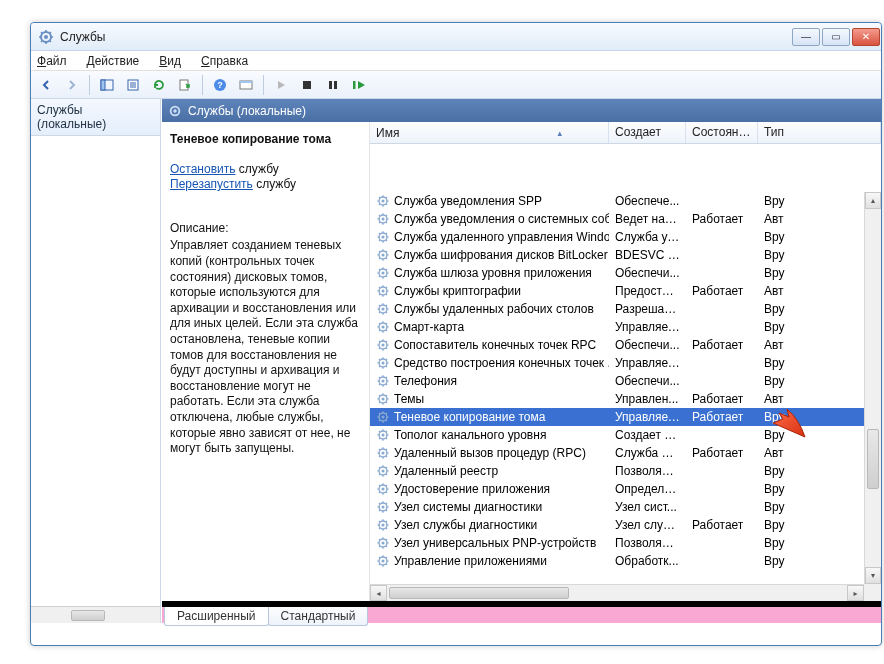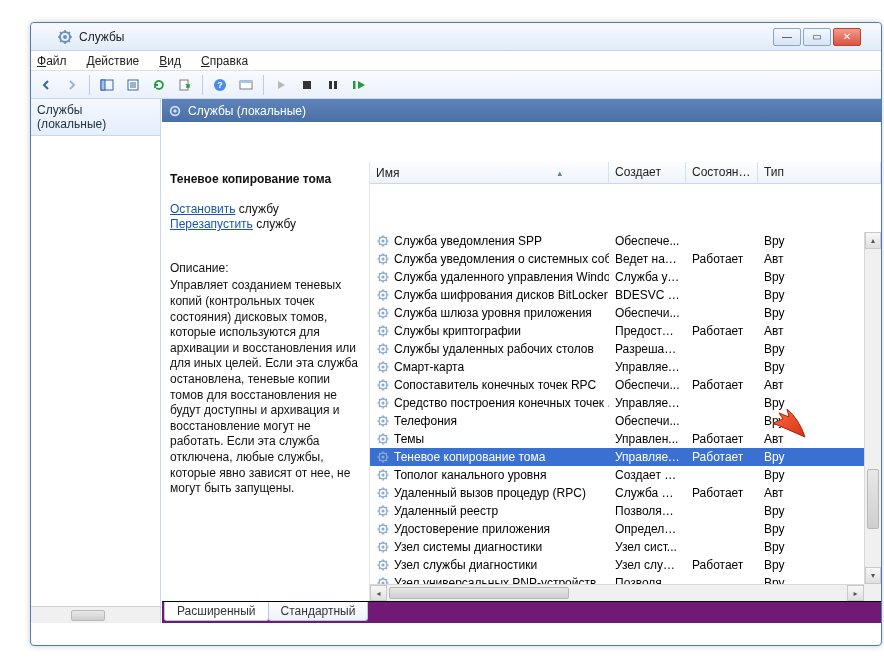--- a/index.html
+++ b/index.html
@@ -1,19 +1,19 @@
 <!DOCTYPE html>
 <html><head>
 <meta charset="utf-8">
 <style>
 * { box-sizing: border-box; margin: 0; padding: 0; }
 body { font-family: "Segoe UI", Tahoma, sans-serif; font-size: 12px; background: #fff; width: 884px; height: 664px; overflow: hidden; }
 
 .window { width: 852px; height: 624px; margin: 22px 0 0 30px; border: 1px solid #4a7db3; background: #fff; border-radius: 4px; box-shadow: 0 0 6px rgba(0,0,0,.2); position: relative; }
-.titlebar { height: 28px; background: linear-gradient(#f8fbff,#e0ecf8); display: flex; align-items: center; padding: 0 20px; border-bottom: 1px solid #c4d6ea; border-radius: 4px 4px 0 0; }
+.titlebar { height: 28px; background: linear-gradient(#f8fbff,#e0ecf8); display: flex; align-items: center; padding: 0 1px; border-bottom: 1px solid #c4d6ea; border-radius: 4px 4px 0 0; }
 .titlebar .ticon { width: 16px; height: 16px; margin: 0 6px; }
 .titlebar .title { flex: 1; font-size: 12px; color: #222; }
 .win-btns { display: flex; gap: 2px; }
 .win-btn { width: 28px; height: 18px; border: 1px solid #8fa6c2; border-radius: 2px; background: linear-gradient(#f4f8ff,#d7e4f5); display: flex; align-items: center; justify-content: center; font-size: 10px; color: #334; }
 .win-btn.close { background: linear-gradient(#f49a8e,#d9543f); color: #fff; border-color: #b34630; }
 
 .menubar { height: 20px; display: flex; align-items: center; padding: 0 6px; gap: 20px; background: #fff; border-bottom: 1px solid #e0e0e0; }
 .menubar span { color: #222; }
 .menubar span u { text-decoration: underline; }
 
@@ -23,21 +23,21 @@
 
 .body { display: flex; height: 524px; }
 .left-pane { width: 130px; border-right: 1px solid #cdd8e6; background: #fff; display: flex; flex-direction: column; }
 .left-pane .node { padding: 4px 6px; background: linear-gradient(#f4f8ff,#e4eefb); border-bottom: 1px solid #cdd8e6; color: #234; }
 .left-pane .filler { flex: 1; }
 .left-scroll { height: 17px; background: #f0f0f0; border-top: 1px solid #d0d0d0; display: flex; align-items: center; }
 .left-scroll .thumb { height: 11px; width: 34px; margin-left: 40px; background: linear-gradient(#e8e8e8,#cfcfcf); border: 1px solid #b8b8b8; border-radius: 2px; }
 
 .right-pane { flex: 1; display: flex; flex-direction: column; border-left: 1px solid #fff; }
 .right-header { height: 23px; display: flex; align-items: center; padding: 0 6px; gap: 6px; background: linear-gradient(#5e84bb,#4a6fa4); color: #fff; }
-.right-body { flex: 1; display: flex; overflow: hidden; margin-top: 40px; }
+.right-body { flex: 1; display: flex; overflow: hidden; }
 
 .detail { width: 207px; padding: 10px 10px 10px 8px; font-size: 12px; color: #111; line-height: 1.3; }
 .detail .svc-name { font-weight: bold; margin-bottom: 14px; }
 .detail .actions a { color: #1756b3; }
 .detail .actions { margin-bottom: 28px; }
 .detail .dlabel { margin-bottom: 2px; }
 .detail .desc { }
 
 .list { flex: 1; display: flex; flex-direction: column; border-left: 1px solid #e5e5e5; gap: 48px; }
 .cols { height: 22px; display: flex; background: linear-gradient(#fdfdfe,#eef3fb); border-bottom: 1px solid #cdd8e6; font-size: 12px; color: #222; }
@@ -61,21 +61,21 @@
 .vscroll { position: absolute; right: 0; top: 0; bottom: 17px; width: 17px; background: #f0f0f0; border-left: 1px solid #d8d8d8; display: flex; flex-direction: column; }
 .vscroll .arrow { height: 17px; background: linear-gradient(#f8f8f8,#e0e0e0); border: 1px solid #c8c8c8; display: flex; align-items: center; justify-content: center; font-size: 8px; color: #555; }
 .vscroll .track { flex: 1; position: relative; }
 .vscroll .thumb { position: absolute; left: 2px; right: 2px; top: 220px; height: 60px; background: linear-gradient(#e8e8e8,#cfcfcf); border: 1px solid #b8b8b8; border-radius: 2px; }
 .hscroll { position: absolute; left: 0; right: 17px; bottom: 0; height: 17px; background: #f0f0f0; border-top: 1px solid #d8d8d8; display: flex; }
 .hscroll .arrow { width: 17px; background: linear-gradient(#f8f8f8,#e0e0e0); border: 1px solid #c8c8c8; display: flex; align-items: center; justify-content: center; font-size: 8px; color: #555; }
 .hscroll .track { flex: 1; position: relative; }
 .hscroll .thumb { position: absolute; top: 2px; bottom: 2px; left: 2px; width: 180px; background: linear-gradient(#e8e8e8,#cfcfcf); border: 1px solid #b8b8b8; border-radius: 2px; }
 .corner { position: absolute; right: 0; bottom: 0; width: 17px; height: 17px; background: #f0f0f0; }
 
-.tabs { height: 22px; display: flex; align-items: flex-start; padding-left: 2px; background: #701a75; border-top: 1px solid #000000; }
+.tabs { height: 22px; display: flex; align-items: flex-start; padding-left: 2px; background: #f9a8d4; border-top: 6px solid #000000; }
 .tab { padding: 2px 12px; border: 1px solid #b8c7dc; border-top: none; background: linear-gradient(#fdfdfe,#eef3fb); font-size: 12px; color: #333; margin-right: -1px; border-radius: 0 0 3px 3px; }
 .tab.active { background: #fff; font-weight: normal; }
 
 .cursor { position: absolute; left: 734px; top: 386px; width: 42px; height: 32px; pointer-events: none; }
 
 svg { display: block; }
 </style>
 </head>
 <body>
 

